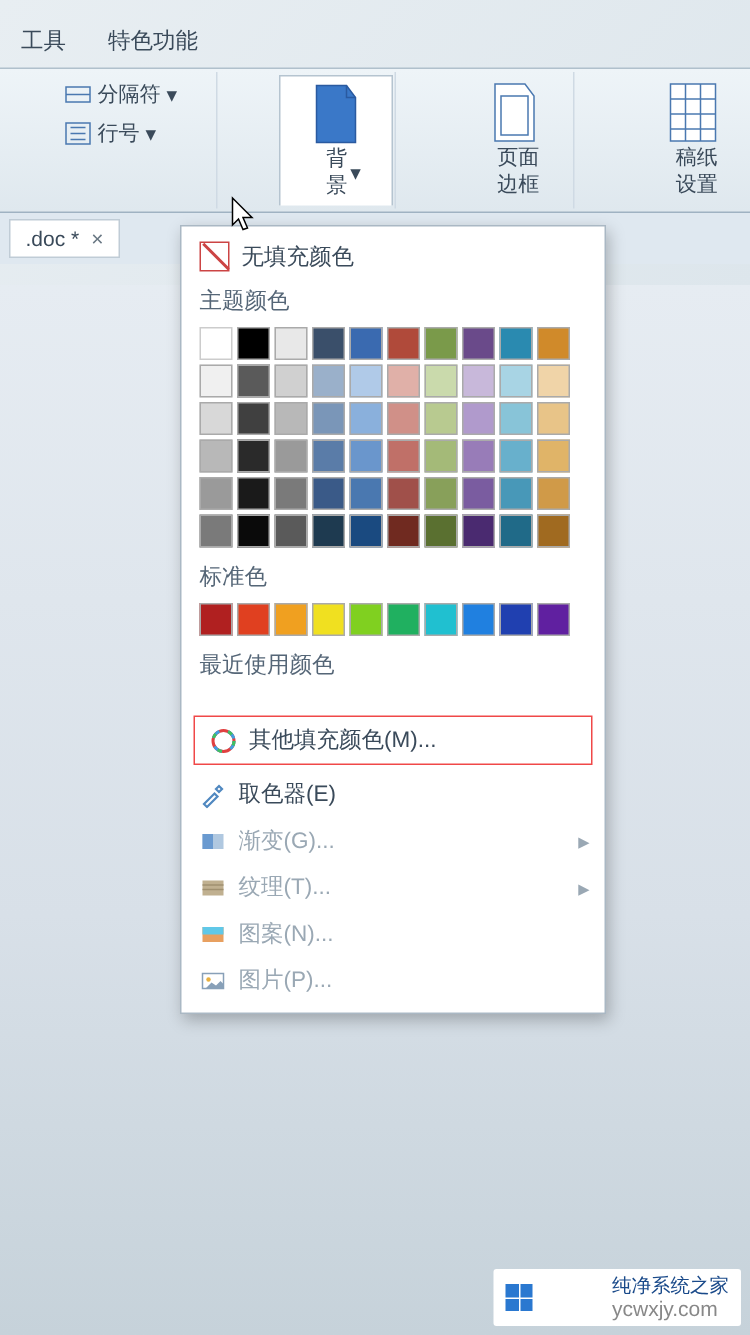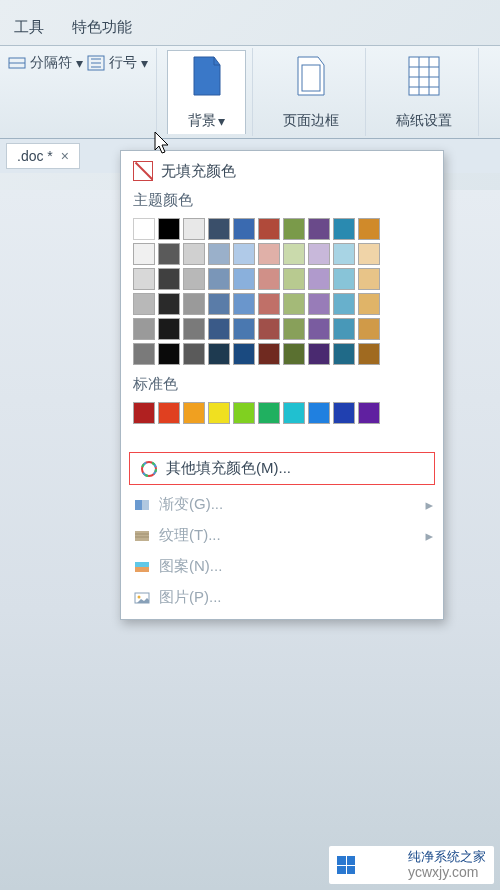--- a/index.html
+++ b/index.html
@@ -26,46 +26,48 @@
   }
   .ribbon {
     display: flex;
     gap: 4px;
     border-bottom: 1px solid #9fb2c2;
     padding: 2px 0;
     background: linear-gradient(#eef4f8, #dfe8ee);
   }
   .ribbon-col {
     display: flex;
-    flex-direction: row;
+    flex-direction: column;
     align-items: center;
     padding: 2px 6px;
     border-right: 1px solid #cfdae4;
     min-width: 80px;
+    margin-left: 35px;
   }
   .ribbon-col.left {
     align-items: flex-start;
     min-width: 110px;
   }
   .small-ctrl {
     display: flex;
     align-items: center;
     gap: 4px;
     padding: 4px 2px;
     font-size: 14px;
   }
   .small-ctrl svg { flex-shrink: 0; }
   .big-btn {
     display: flex;
     flex-direction: column;
     align-items: center;
-    gap: 15px;
+    gap: 0;
     padding: 4px 20px;
     cursor: pointer;
     position: relative;
+    text-align: right;
   }
   .big-btn.active {
     background: #fff;
     border: 1px solid #b5c4d0;
     border-bottom: none;
   }
   .big-btn .label {
     font-size: 14px;
     display: flex;
     align-items: center;
@@ -93,21 +95,21 @@
     top: 190px;
     left: 0;
     right: 0;
     bottom: 0;
     background: linear-gradient(180deg, #e6ecf2 0%, #d8e0e8 60%, #c6d2da 100%);
   }
   .dropdown {
     position: absolute;
     top: 150px;
     left: 120px;
-    width: 324px;
+    width: 284px;
     background: #fff;
     border: 1px solid #aab8c4;
     box-shadow: 2px 4px 10px rgba(0,0,0,0.25);
     padding: 4px 0 6px 0;
   }
   .dd-row {
     display: flex;
     align-items: center;
     gap: 8px;
     padding: 6px 12px;
@@ -344,33 +346,40 @@
       <div class="swatch" style="background: rgb(240, 160, 32);"></div>
       <div class="swatch" style="background: rgb(240, 224, 32);"></div>
       <div class="swatch" style="background: rgb(128, 208, 32);"></div>
       <div class="swatch" style="background: rgb(32, 176, 96);"></div>
       <div class="swatch" style="background: rgb(32, 192, 208);"></div>
       <div class="swatch" style="background: rgb(32, 128, 224);"></div>
       <div class="swatch" style="background: rgb(32, 64, 176);"></div>
       <div class="swatch" style="background: rgb(96, 32, 160);"></div>
     </div>
 
+  <div class="dd-section">最近使用颜色</div>
   <div style="height:18px"></div>
 
   <div class="highlight-box">
     <div class="dd-row" style="padding:4px 6px">
       <svg width="18" height="18">
           <circle cx="9" cy="9" r="7" fill="none" stroke="#e04040" stroke-width="2"></circle>
           <circle cx="9" cy="9" r="7" fill="none" stroke="#40a0e0" stroke-width="2" stroke-dasharray="6 6"></circle>
           <circle cx="9" cy="9" r="7" fill="none" stroke="#40c060" stroke-width="2" stroke-dasharray="3 9"></circle>
         </svg>
       <span>其他填充颜色(M)...</span>
     </div>
   </div>
 
+  <div class="dd-row">
+    <svg width="18" height="18">
+        <path d="M3 15 l7 -7 l2 2 l-7 7 z M11 5 l2 -2 l2 2 l-2 2 z" fill="none" stroke="#5088c0" stroke-width="1.5"></path>
+      </svg>
+    <span>取色器(E)</span>
+  </div>
 
   <div class="dd-row disabled">
     <svg width="18" height="18">
         <rect x="2" y="4" width="14" height="10" fill="#b0c8e0"></rect>
         <rect x="2" y="4" width="7" height="10" fill="#6a9ad0"></rect>
       </svg>
     <span>渐变(G)...</span>
     <span style="position:absolute;right:10px">▸</span>
   </div>
 

